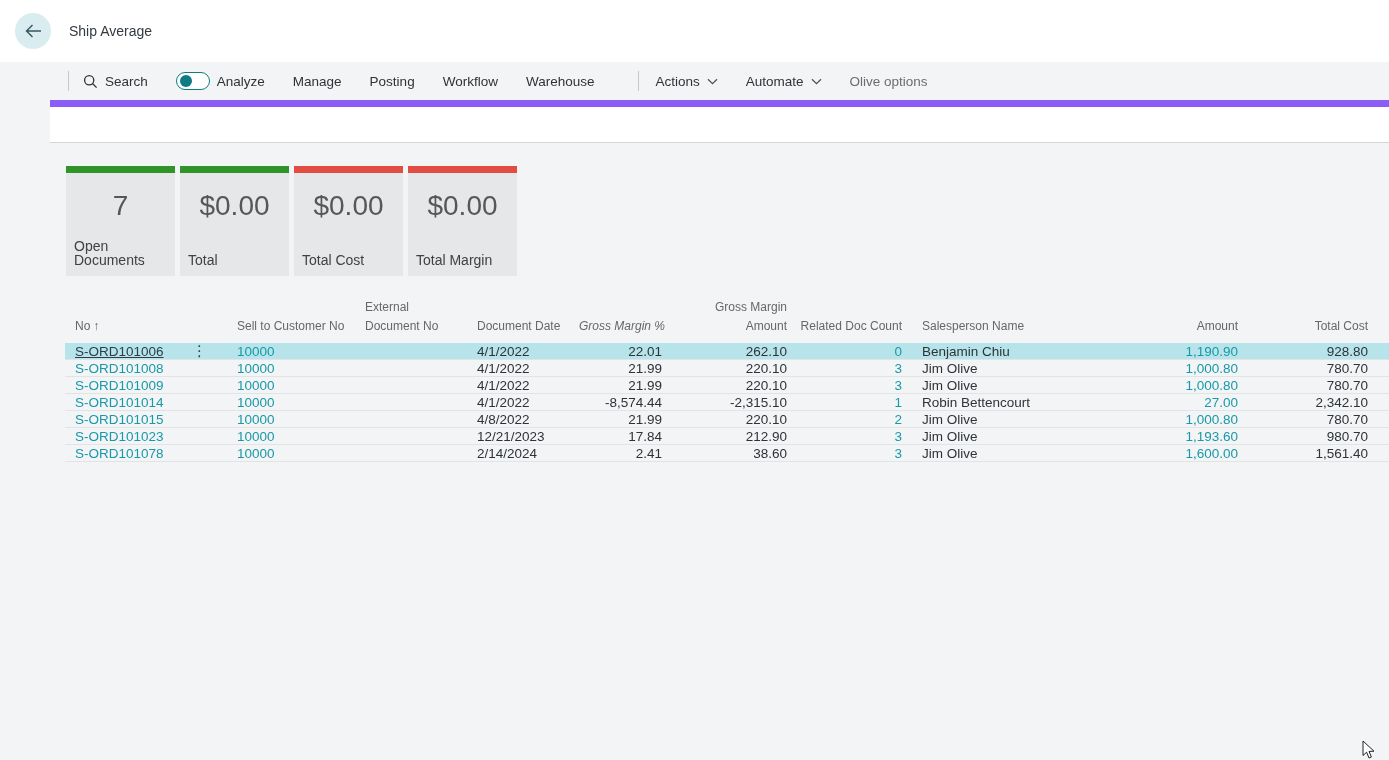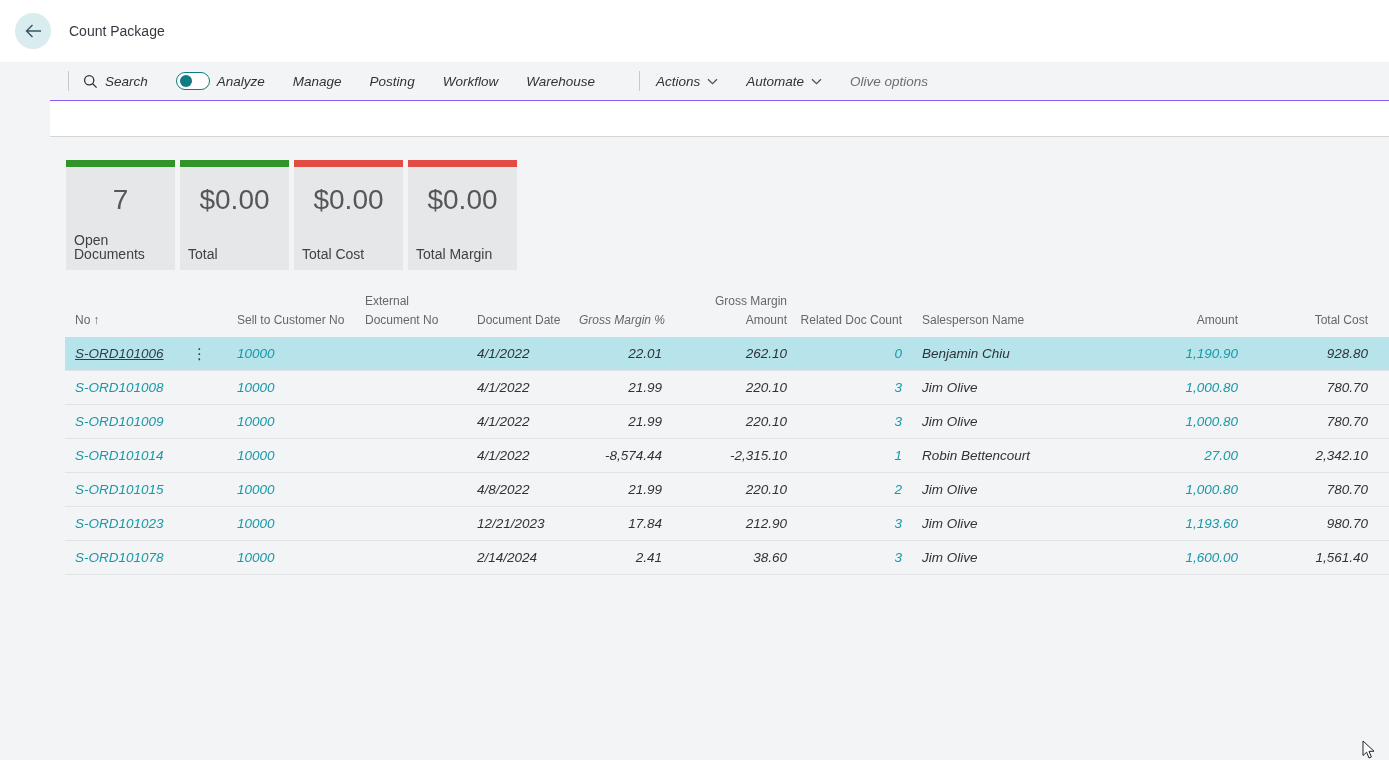--- a/index.html
+++ b/index.html
@@ -6,21 +6,21 @@
   html,body { width:1389px; height:760px; overflow:hidden; background:#f3f4f6;
     font-family:"Liberation Sans","DejaVu Sans",sans-serif; }
 
   
   .titlebar { height:62px; background:#ffffff; display:flex; align-items:center; }
   .back-btn { width:36px; height:36px; border-radius:50%; background:#d9ecf0;
     margin-left:15px; display:flex; align-items:center; justify-content:center; cursor:pointer; }
   .page-title { margin-left:18px; font-size:14px; color:#333a40; }
 
   
-  .toolbar-wrap { margin-left:50px; border-bottom:1px solid #8b5cf6;font-style:italic; }
+  .toolbar-wrap { margin-left:50px; border-bottom:7px solid #8b5cf6; }
   .toolbar { height:38px; display:flex; align-items:center; padding-left:18px; }
   .tb-divider { width:1px; height:20px; background:#c6c8ca; margin:0 14px 0 0; }
   .tb-divider.mid { margin:0 16px; }
   .tb-item { display:flex; align-items:center; gap:7px; font-size:13.5px; color:#2f3337;
     margin-right:28px; cursor:pointer; white-space:nowrap; }
   .tb-item.fewer { color:#6e6d6b; }
   .toggle { width:34px; height:18px; border:1px solid #0f7b84; border-radius:10px;
     background:#ffffff; position:relative; display:inline-block; }
   .toggle .knob { position:absolute; left:3px; top:2px; width:12px; height:12px;
     border-radius:50%; background:#0f7b84; }
@@ -37,21 +37,21 @@
   .tile-value { text-align:center; font-size:28px; color:#55575a; margin-top:16px; line-height:34px; }
   .tile-label { margin-top:auto; padding:0 8px 9px 8px; font-size:14px; color:#3f4144; line-height:14px; }
 
   
   .grid { margin:22px 0 0 65px; width:1324px; }
   .grid-row { display:grid;
     grid-template-columns:162px 128px 112px 112px 95px 125px 115px 186px 150px 139px;
     align-items:center; }
   .hdr { align-items:end; padding-bottom:7px; min-height:44px; font-size:12px; color:#65676a; }
   .hdr .cell { line-height:19px; }
-  .row { height:34px; border-bottom:1px solid #e2e3e5; font-size:13.5px; color:#2e3338;font-style:italic; }
+  .row { height:17px; border-bottom:1px solid #e2e3e5; font-size:13.5px; color:#2e3338; }
   .row.selected { background:#b7e4ea; }
   .cell { padding-left:10px; }
   .cell.r { text-align:right; padding-right:12px; padding-left:0; }
   .cell.c8.r { padding-right:12px; }
   .cell.c9.r { padding-right:21px; }
   .cell.c7 { padding-left:8px; }
   .cell.c4.h { white-space:nowrap;font-style:italic; }
   .c0 { display:flex; align-items:center; justify-content:space-between; padding-right:20px; }
   .hdr .c0 { display:block; }
   a.lnk { color:#1899a7; text-decoration:none; cursor:pointer; }
@@ -63,21 +63,21 @@
 </style>
 </head>
 <body>
 
 <div class="titlebar">
   <div class="back-btn">
     <svg width="17" height="14" viewBox="0 0 17 14">
       <path d="M7.5 1 L1.5 7 L7.5 13 M1.5 7 H16" stroke="#3a545e" stroke-width="1.4" fill="none"></path>
     </svg>
   </div>
-  <div class="page-title">Count Package</div>
+  <div class="page-title">Ship Average</div>
 </div>
 
 <div class="content">
   <div class="toolbar-wrap">
     <div class="toolbar">
       <span class="tb-divider"></span>
       <div class="tb-item">
         <svg width="15" height="15" viewBox="0 0 15 15">
           <circle cx="6.2" cy="6.2" r="4.6" stroke="#323130" stroke-width="1.3" fill="none"></circle>
           <line x1="9.7" y1="9.7" x2="13.6" y2="13.6" stroke="#323130" stroke-width="1.3"></line>

